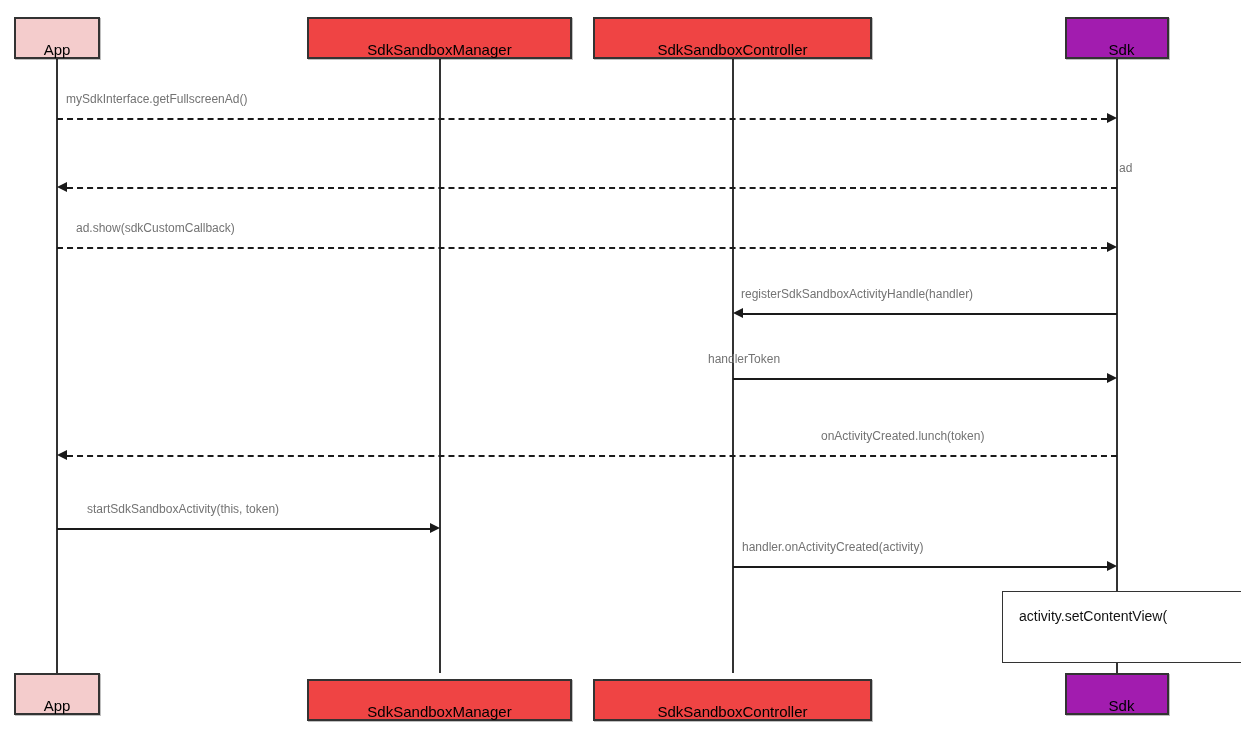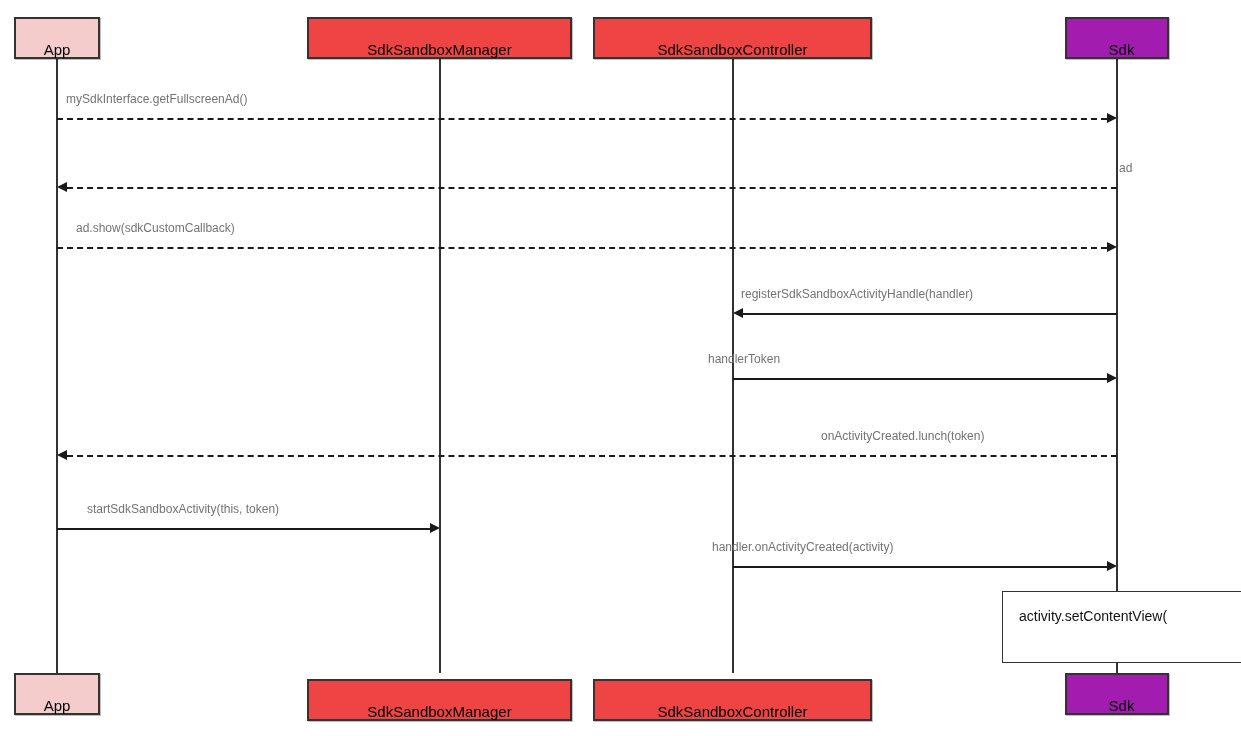--- a/index.html
+++ b/index.html
@@ -132,21 +132,21 @@
   <div class="arrowhead right" style="left:1107px; top:373px;"></div>
 
   <div class="msg-label" style="left:821px; top:430px;">onActivityCreated.lunch(token)</div>
   <div class="msg-line dashed" style="left:67px; top:455px; width:1050px;"></div>
   <div class="arrowhead left" style="left:57px; top:450px;"></div>
 
   <div class="msg-label" style="left:66px; top:503px;margin-left:21px;">startSdkSandboxActivity(this, token)</div>
   <div class="msg-line solid" style="left:57px; top:528px; width:373px;"></div>
   <div class="arrowhead right" style="left:430px; top:523px;"></div>
 
-  <div class="msg-label" style="left:712px; top:541px;">handler.onActivityCreated(activity)</div>
+  <div class="msg-label" style="left:742px; top:541px;">handler.onActivityCreated(activity)</div>
   <div class="msg-line solid" style="left:733px; top:566px; width:374px;"></div>
   <div class="arrowhead right" style="left:1107px; top:561px;"></div>
 
   <div class="note" style="left:1002px; top:591px; width:262px; height:72px;">
     <div>activity.setContentView(</div>
   </div>
 
   <div class="participant pink" style="left:14px;  top:673px; width:86px;  height:42px;">
     <span>App</span>
   </div>

